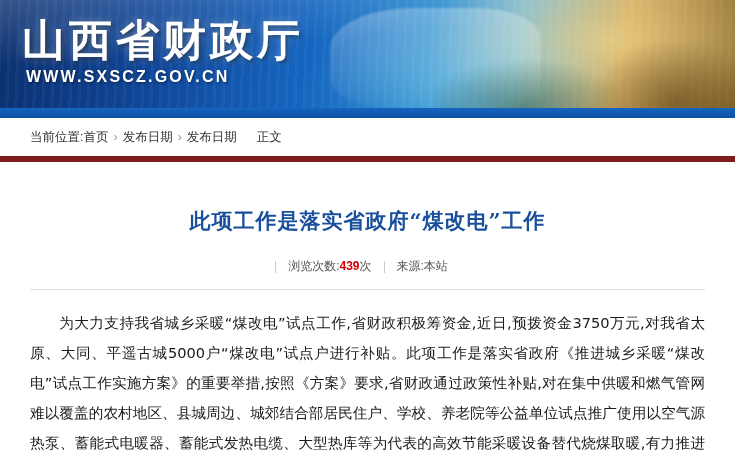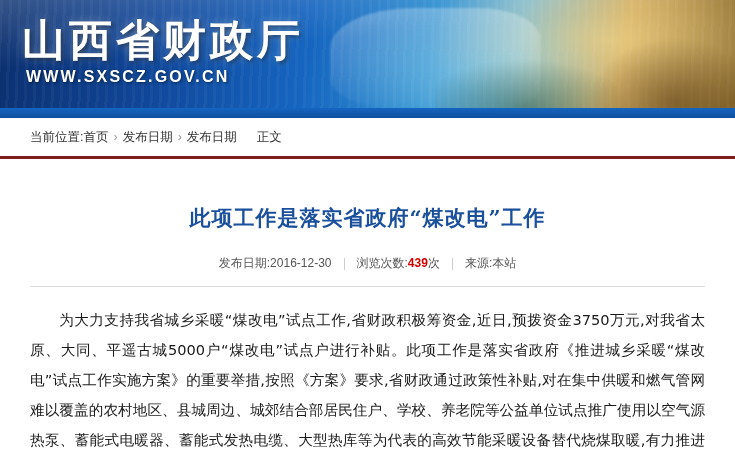--- a/index.html
+++ b/index.html
@@ -96,21 +96,21 @@
     width: 735px;
     height: 10px;
     background: linear-gradient(180deg, #1565c0, #0e4f9e);
   }
 
   
   .breadcrumb-wrap {
     width: 735px;
     height: 38px;
     background: #ffffff;
-    border-bottom: 3px solid #7f1d1d;
+    border-bottom: 6px solid #7f1d1d;
     display: flex;
     align-items: center;
   }
   .breadcrumb {
     margin-left: 30px;
     font-size: 12.5px;
     color: #333333;
     display: flex;
     align-items: center;
     white-space: nowrap;
@@ -208,23 +208,20 @@
       <span class="crumb-sep">›</span>
       <a class="crumb-link" href="#">发布日期</a>
       <span class="crumb-current">正文</span>
     </div>
   </div>
 
   <div class="content">
     <h1 class="doc-title">此项工作是落实省政府“煤改电”工作</h1>
 
     <div class="meta-row">
-      <div class="meta-item">
-        <span>发布日期:</span><span>2016-12-30</span>
-      </div>
       <div class="meta-divider"></div>
       <div class="meta-item">
         <span>浏览次数:</span><span class="meta-count">439</span><span>次</span>
       </div>
       <div class="meta-divider"></div>
       <div class="meta-item">
         <span>来源:</span><span>本站</span>
       </div>
     </div>
 

